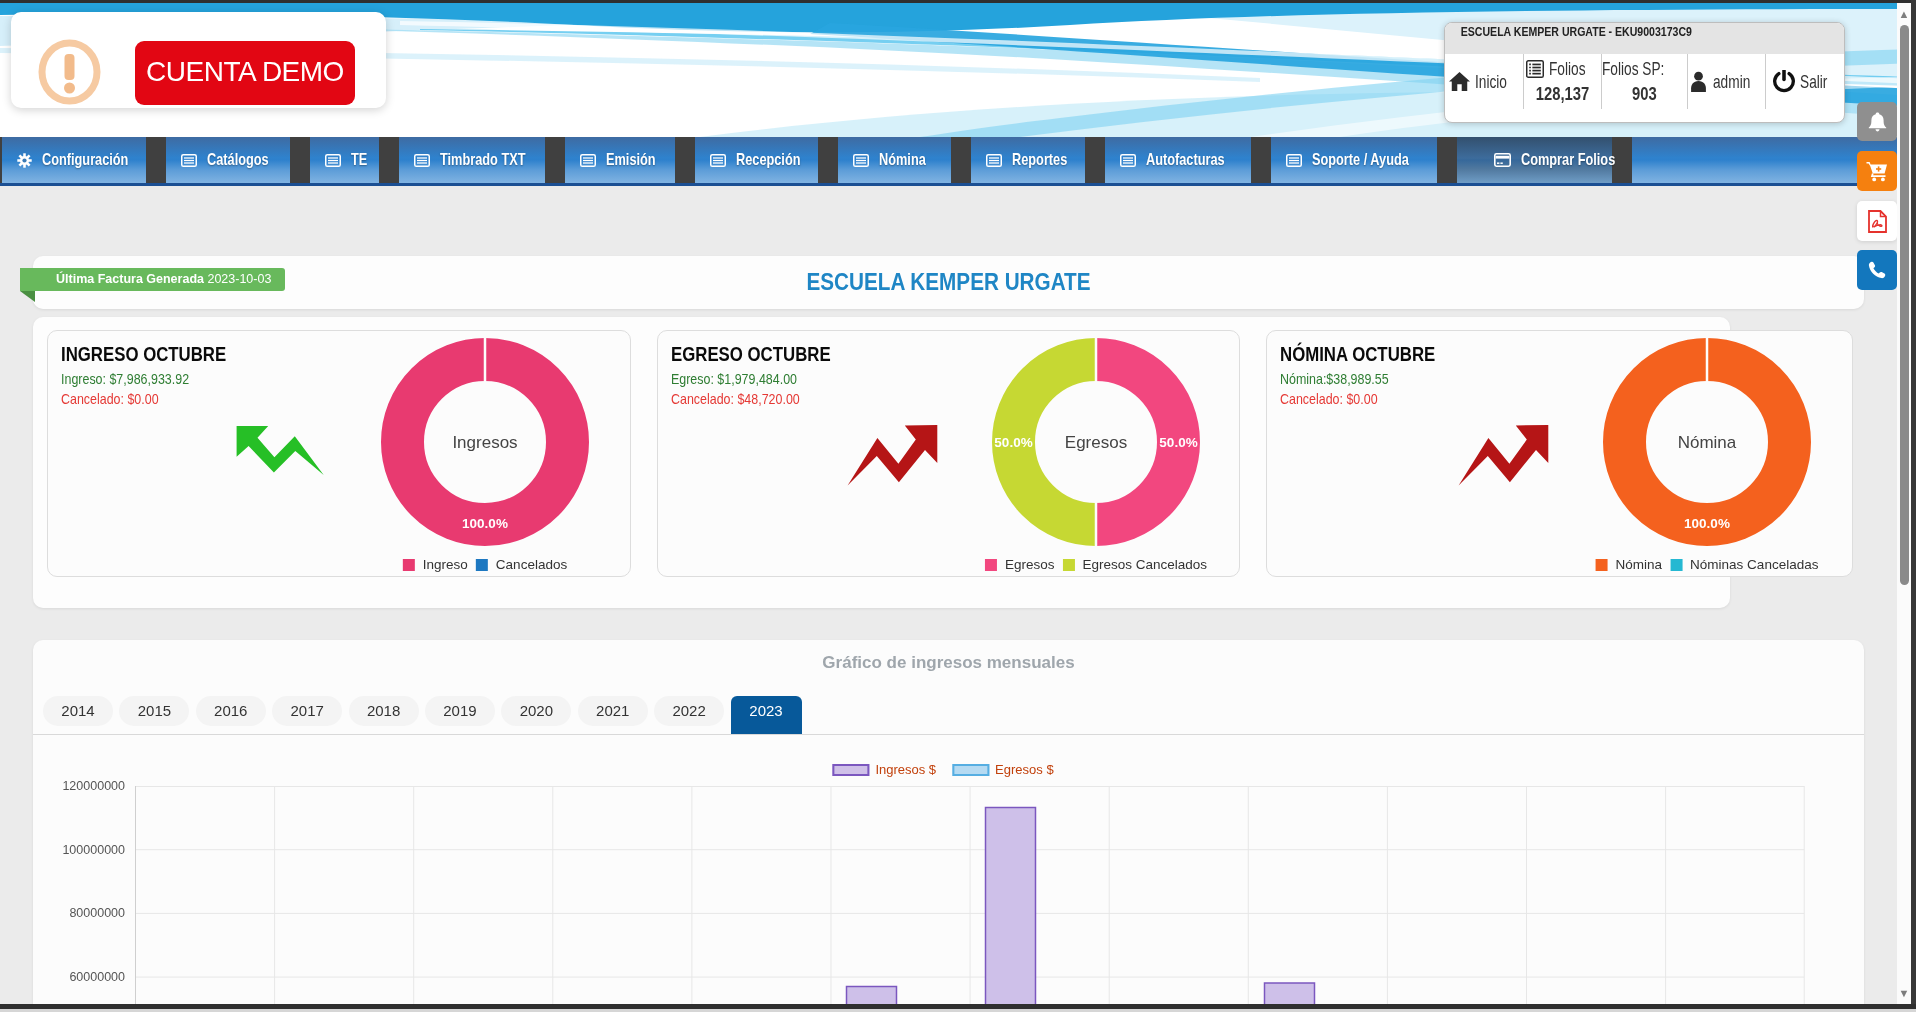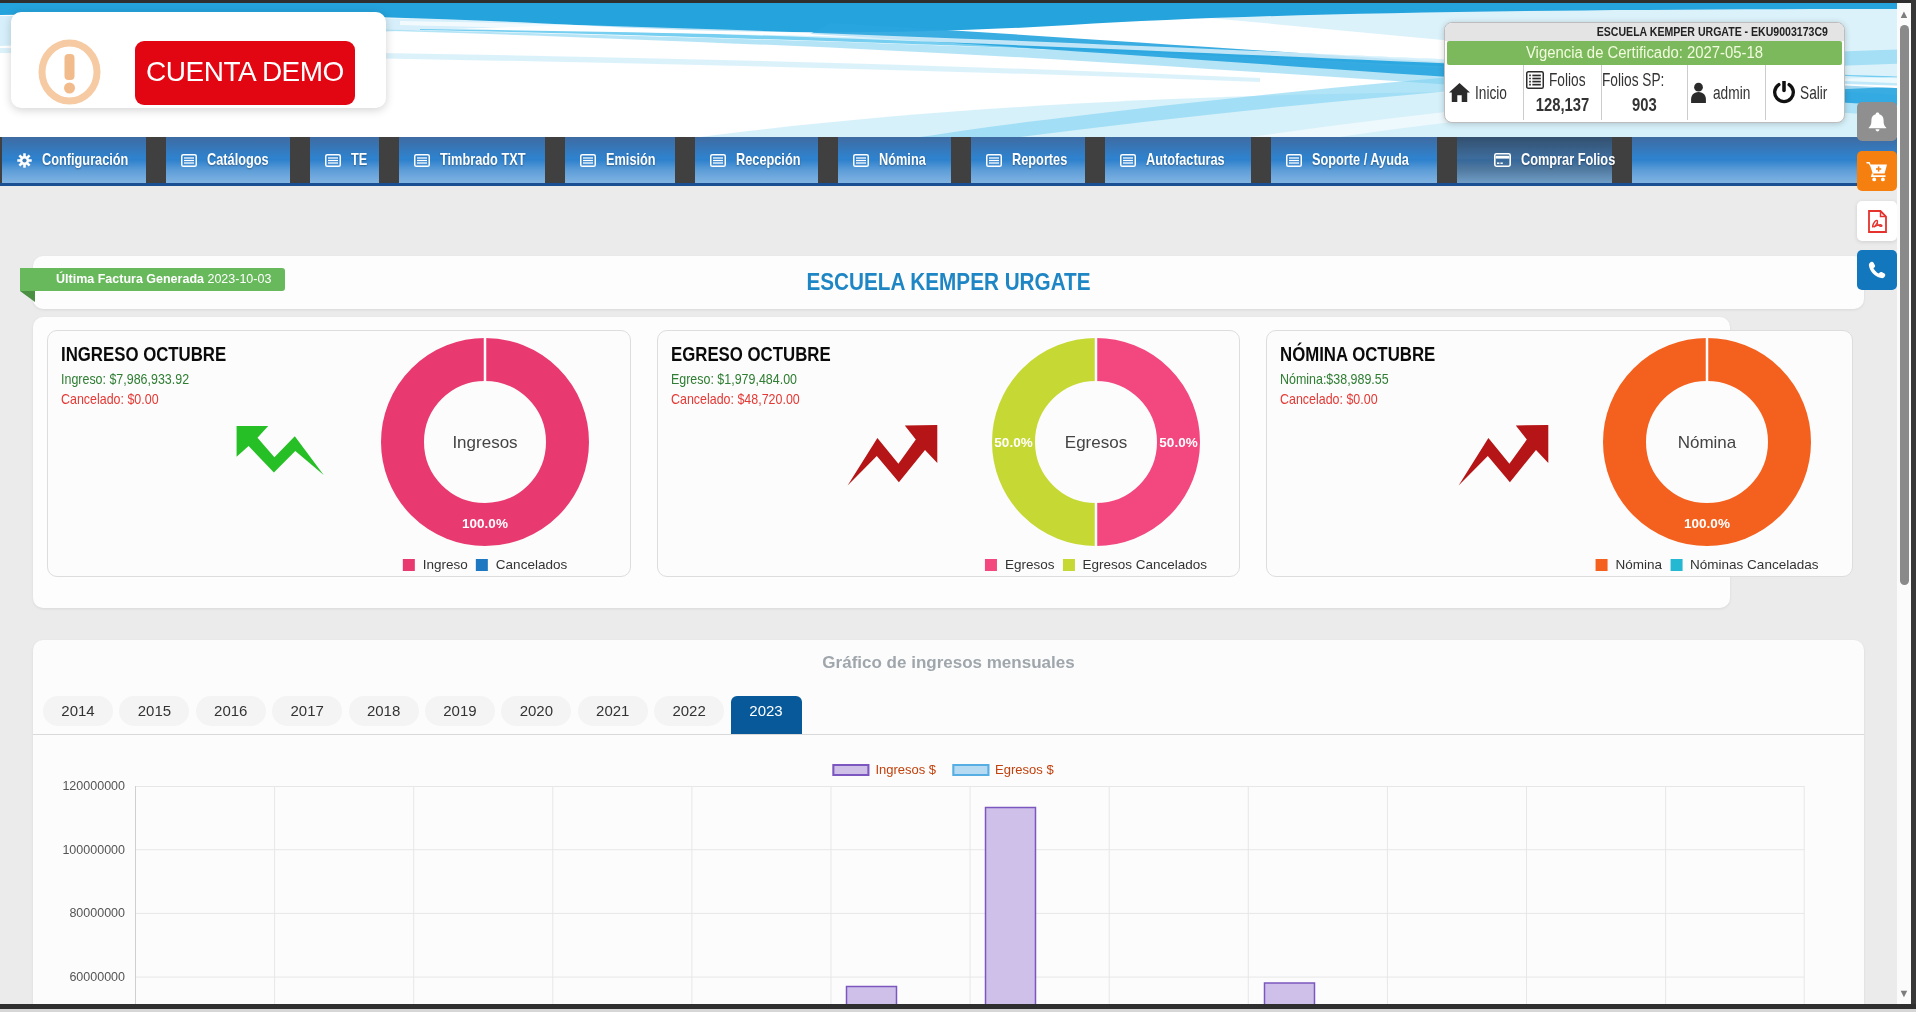--- a/index.html
+++ b/index.html
@@ -16,21 +16,21 @@
 
 #header { left:0; top:0; width:1916px; height:137px; background:#fff; overflow:hidden; }
 
 
 #demo-card { left:11px; top:12px; width:375px; height:96px; background:#fff; border-radius:10px; box-shadow:0 2px 10px rgba(0,0,0,.18); z-index:5; }
 #demo-icon { left:27px; top:27px; width:63px; height:66px; }
 #demo-btn { left:124px; top:29px; width:220px; height:64px; background:#e20613; border-radius:9px; color:#fff; font-size:28px; letter-spacing:-0.5px; text-align:center; line-height:62px; }
 
 
 #infobox { left:1444px; top:22px; width:401px; height:101px; background:#fff; border:1px solid #bdbdbd; border-radius:8px; box-shadow:0 1px 6px rgba(0,0,0,.2); z-index:5; font-size:17px; color:#333; }
-#infobox .head { height:18px; background:#e4e4e4; border-radius:7px 7px 0 0; text-align:right; font-size:12px; font-weight:bold; line-height:18px; color:#222; transform-origin:center; }
+#infobox .head { height:31px; background:#e4e4e4; border-radius:7px 7px 0 0; text-align:left; font-size:12px; font-weight:bold; line-height:18px; color:#222; transform-origin:center; }
 #infobox .head span { display:inline-block; transform:scaleX(0.88); }
 #infobox .cert { margin:0 2px; height:24px; background:#7cb95c; border-radius:2px; text-align:center; font-size:16px; line-height:24px; color:#f2fbdf; }
 #infobox .row { display:flex; height:55px; }
 #infobox .cell { flex:1; border-right:1px solid #ccc; display:flex; align-items:center; justify-content:center; gap:5px; }
 #infobox .t { display:inline-block; font-size:18.5px; transform:scaleX(0.74); transform-origin:left center; white-space:nowrap; }
 #infobox .cert span { display:inline-block; transform:scaleX(0.93); }
 #infobox .cell:last-child { border-right:none; }
 #infobox .v { font-weight:bold; font-size:18.5px; display:inline-block; transform:scaleX(0.8); align-self:center; }
 #infobox .two { display:flex; flex-direction:column; align-items:center; line-height:1.35; }
 
@@ -108,21 +108,20 @@
       <ellipse cx="31.5" cy="33" rx="27.5" ry="29" fill="none" stroke="#f6caa2" stroke-width="7"></ellipse>
       <rect x="26.5" y="15" width="10" height="26" rx="4" fill="#f2bb8b"></rect>
       <circle cx="31.5" cy="49" r="5.5" fill="#f2bb8b"></circle>
     </svg>
   </div>
   <div class="abs" id="demo-btn">CUENTA DEMO</div>
 </div>
 
 <div class="abs" id="infobox">
   <div class="head"><span>ESCUELA KEMPER URGATE - EKU9003173C9</span></div>
-  <div class="cert"><span>Vigencia de Certificado: 2027-05-18</span></div>
   <div class="row">
     <div class="cell">
         <svg width="21" height="19" viewBox="0 0 19 17">
           <path d="M9.5 0 L19 8.5 L16.5 8.5 L16.5 17 L11.5 17 L11.5 11 L7.5 11 L7.5 17 L2.5 17 L2.5 8.5 L0 8.5 Z" fill="#2b2b2b"></path>
         </svg>
         <span class="t">Inicio</span>
       </div>
     <div class="cell">
         <div class="two">
           <span style="display:flex;align-items:center;gap:5px">

